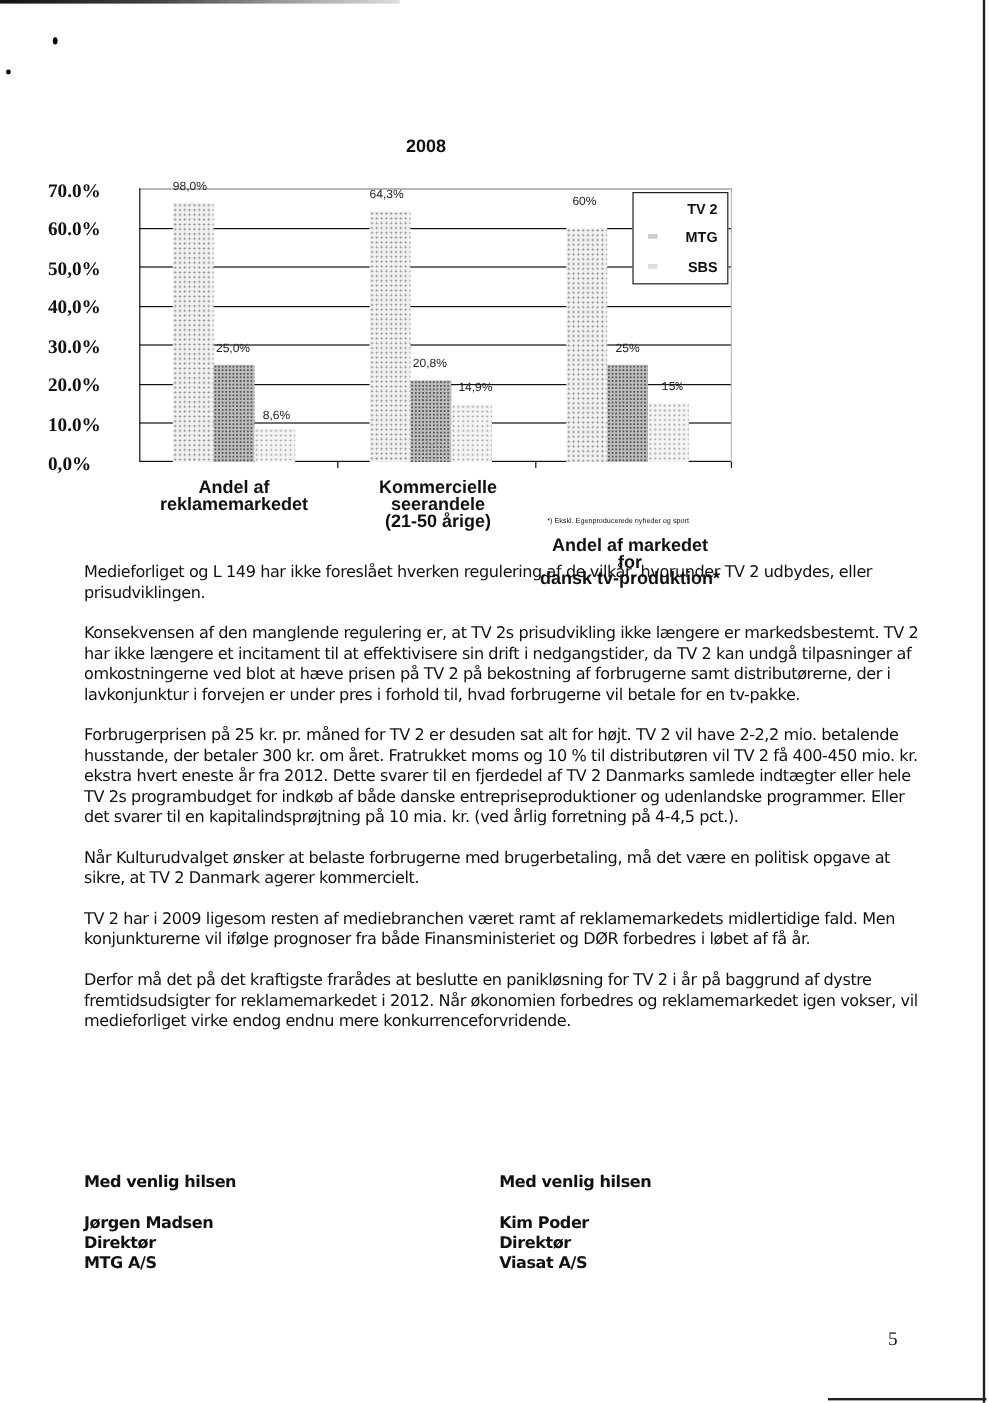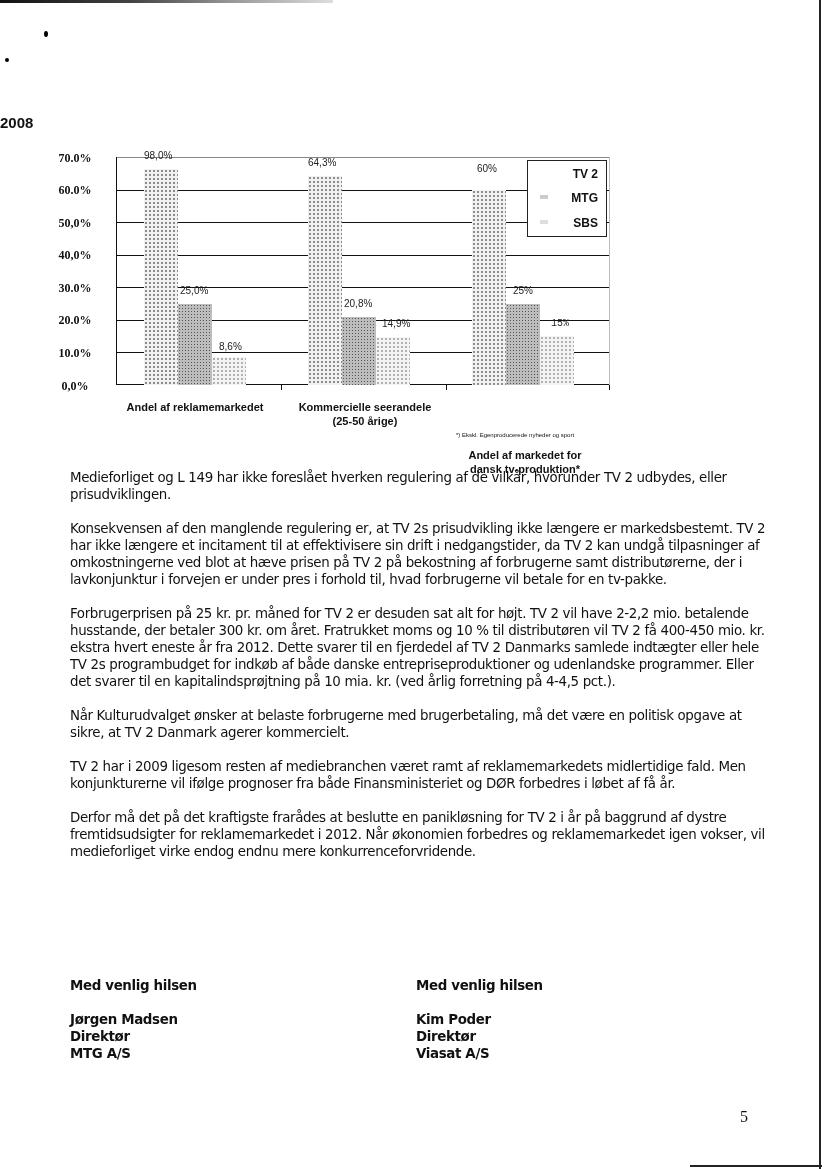--- a/index.html
+++ b/index.html
@@ -6,31 +6,31 @@
     body {
       width: 824px; height: 1169px; position: relative; overflow: hidden;
       font-family: "DejaVu Sans", sans-serif; color: #111;
     }
     .topbar { position: absolute; left: 0; top: 0; width: 333px; height: 3px;
       background: linear-gradient(90deg, #111 0%, #444 40%, #999 70%, #ddd 100%); }
     .rightedge { position: absolute; right: 3px; top: 0; width: 2px; height: 1169px; background: #222; }
     .bottomedge { position: absolute; left: 690px; bottom: 2px; width: 132px; height: 2px; background: #222; }
     .speck { position: absolute; background: #000; border-radius: 50%; }
 
-    .chart-title { position: absolute; left: 0; width: 710px; top: 114px; text-align: left;
+    .chart-title { position: absolute; left: 0; width: 710px; top: 114px; text-align: center;
       font-family: "Liberation Sans", sans-serif; font-weight: bold; font-size: 15px; }
 
     .plot { position: absolute; left: 116px; top: 157px; width: 494px; height: 228px; }
     .gridline { position: absolute; left: 0; width: 100%; height: 1px; background: #111; }
     .yaxis { position: absolute; left: 0; top: 0; width: 1px; height: 100%; background: #111; }
     .xaxis { position: absolute; left: 0; bottom: 0; width: 100%; height: 1px; background: #111; }
     .xtick { position: absolute; bottom: -5px; width: 1px; height: 5px; background: #111; }
     .rightborder { position: absolute; right: 0; top: 0; width: 1px; height: 100%; background: #bbb; }
-    .ylabel { position: absolute; left: 40px; width: 70px; text-align: center;
-      font-family: "Liberation Serif", serif; font-weight: bold; font-size: 12px; }
+    .ylabel { position: absolute; left: 40px; width: 70px; text-align: left;
+      font-family: "Liberation Serif", serif; font-weight: bold; font-size: 16px; }
 
     .bar { position: absolute; bottom: 0; width: 34px; }
     .bar.mtg {
       background-color: #bdbdbd;
       background-image: radial-gradient(#555 0.8px, transparent 1px);
       background-size: 3px 3px;
     }
     .bar.sbs {
       background-color: #f4f4f4;
       background-image: radial-gradient(#9a9a9a 0.6px, transparent 1px);
@@ -43,21 +43,21 @@
     }
     .barlabel { position: absolute; font-family: "Liberation Sans", sans-serif; font-size: 10px; color: #222; }
 
     .legend { position: absolute; left: 527px; top: 160px; width: 78px; height: 75px;
       border: 1px solid #222; background: #fff; }
     .legend-item { position: absolute; right: 8px; font-family: "Liberation Sans", sans-serif;
       font-weight: bold; font-size: 12px; }
     .legend-swatch { position: absolute; left: 12px; width: 8px; height: 4px; }
 
     .cat-label { position: absolute; text-align: center; font-family: "Liberation Sans", sans-serif;
-      font-weight: bold; font-size: 11px; line-height: 14px; }
+      font-weight: bold; font-size: 15px; line-height: 14px; }
     .footnote { position: absolute; left: 456px; top: 432px; font-family: "Liberation Sans", sans-serif;
       font-size: 6px; }
 
     .body-text { position: absolute; left: 70px; width: 700px; font-size: 13.4px; line-height: 17px;
       font-family: "DejaVu Sans", sans-serif; letter-spacing: -0.35px; }
     .body-text p { margin: 0 0 17px 0; }
     .sig { position: absolute; font-size: 13.4px; line-height: 17px; letter-spacing: -0.35px; }
     .sig div { margin: 0; font-weight: bold; }
     .page-number { position: absolute; left: 740px; top: 1108px; font-family: "Liberation Serif", serif; font-size: 16px; }
   </style>
@@ -126,21 +126,21 @@
     <div class="legend-item" style="top:30px;">MTG</div>
     <div class="legend-swatch" style="top:59px;background:#ddd;"></div>
     <div class="legend-item" style="top:55px;">SBS</div>
   </div>
 
   <div class="cat-label" style="left:110px;top:400px;width:170px;">
     <div>Andel af reklamemarkedet</div>
   </div>
   <div class="cat-label" style="left:280px;top:400px;width:170px;">
     <div>Kommercielle seerandele</div>
-    <div>(25-50 årige)</div>
+    <div>(21-50 årige)</div>
   </div>
   <div class="cat-label" style="left:450px;top:400px;width:150px;margin-top:48px;">
     <div>Andel af markedet for</div>
     <div>dansk tv-produktion*</div>
   </div>
   <div class="footnote">*) Ekskl. Egenproducerede nyheder og sport</div>
 </div>
 
 <div class="body-text" style="top:469px;">
   <p>Medieforliget og L 149 har ikke foreslået hverken regulering af de vilkår, hvorunder TV 2 udbydes, eller prisudviklingen.</p>

